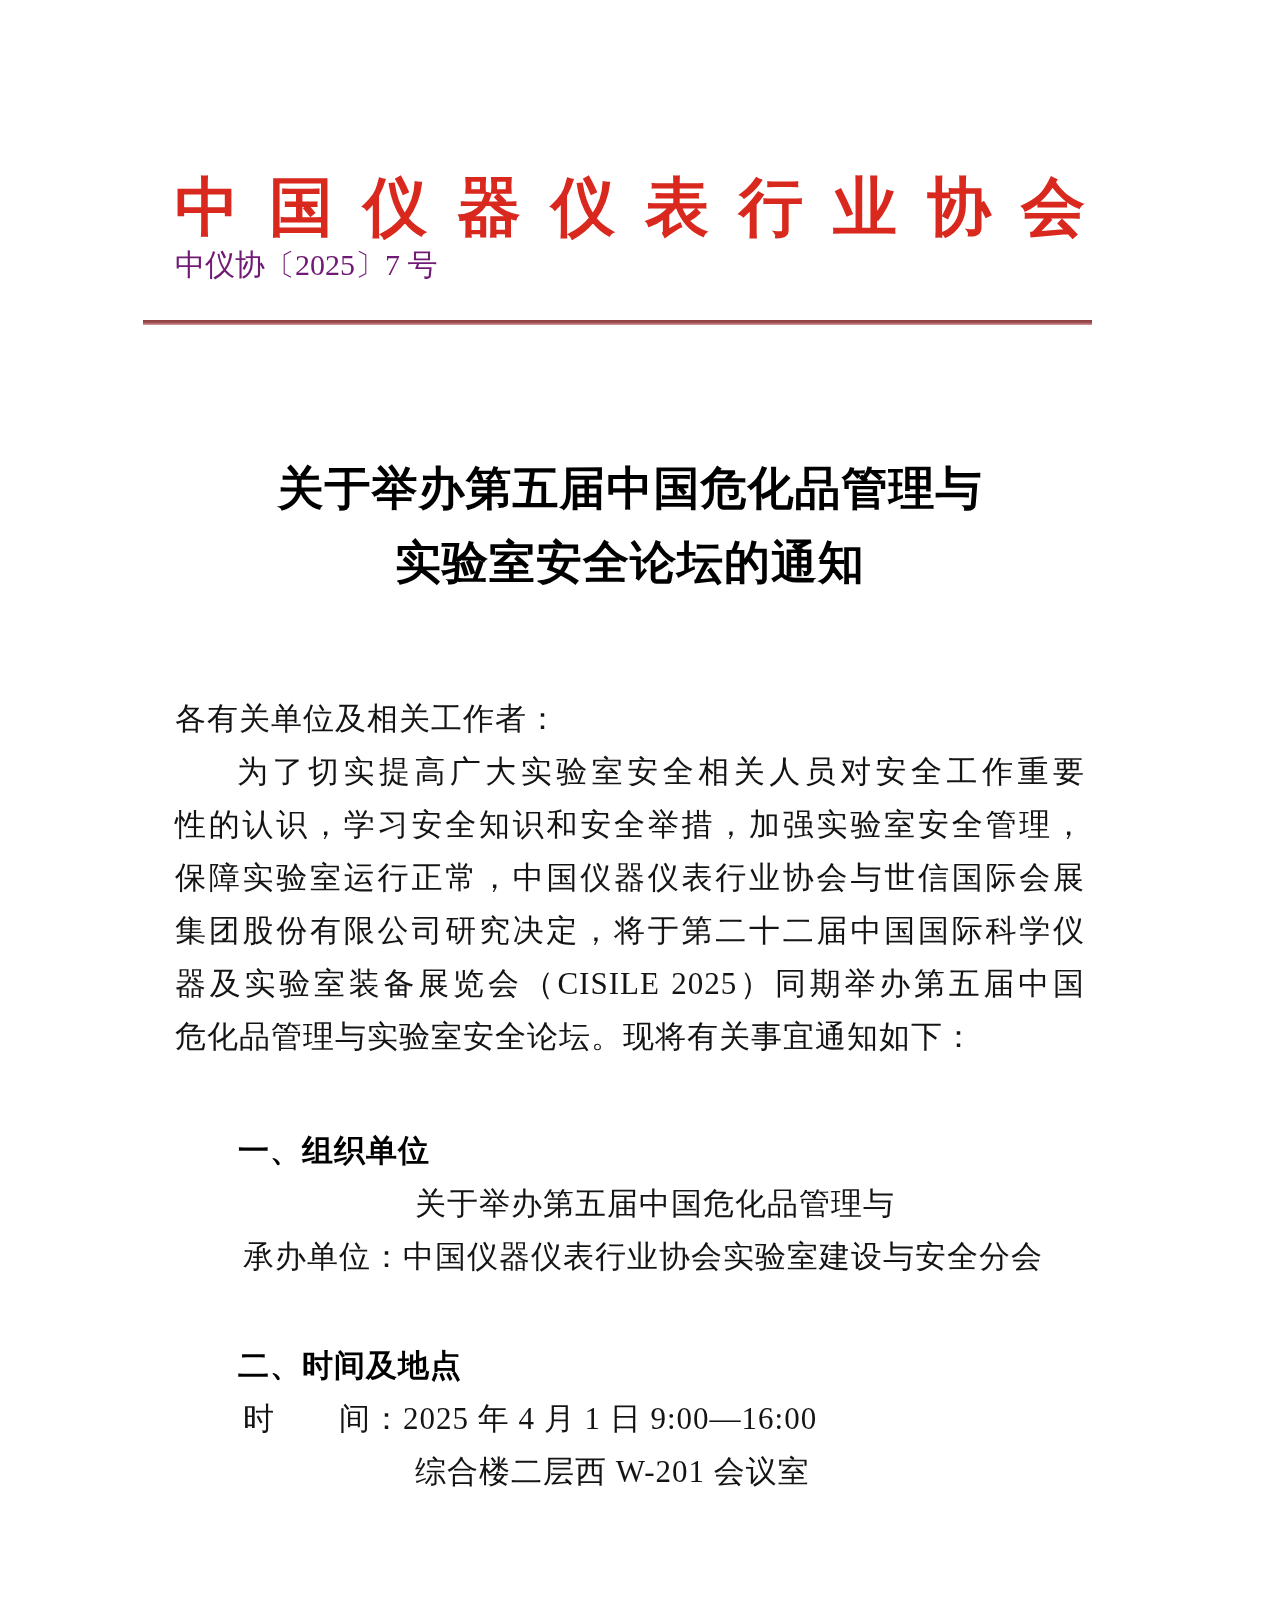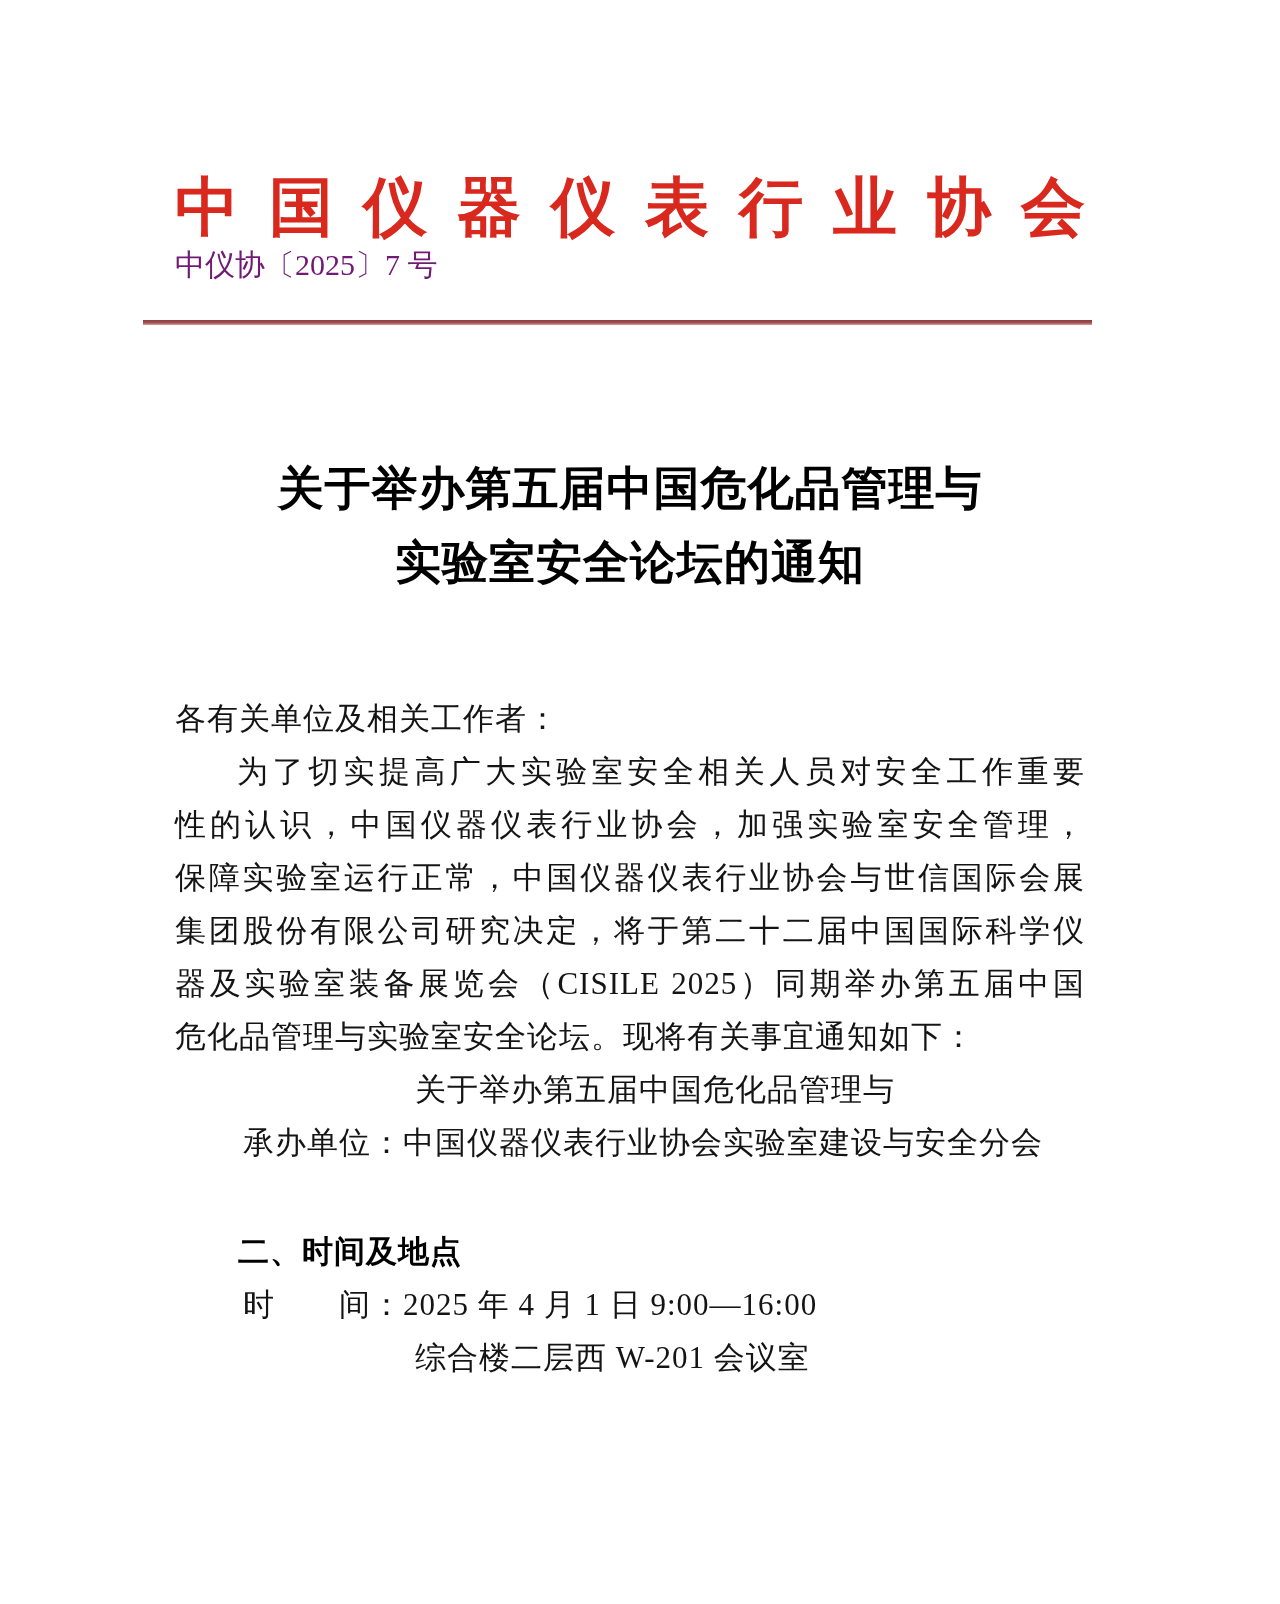--- a/index.html
+++ b/index.html
@@ -118,26 +118,27 @@
   <h1 class="doc-title">
     <span class="t-line">关于举办第五届中国危化品管理与</span>
     <span class="t-line">实验室安全论坛的通知</span>
   </h1>
 
   <main class="doc-body">
 
     <p class="salutation">各有关单位及相关工作者：</p>
 
     <p class="para-line indent just">为了切实提高广大实验室安全相关人员对安全工作重要</p>
-    <p class="para-line just">性的认识，中国仪器仪表行业协会，加强实验室安全管理，</p>
+    <p class="para-line just">性的认识，学习安全知识和安全举措，加强实验室安全管理，</p>
     <p class="para-line just">保障实验室运行正常，中国仪器仪表行业协会与世信国际会展</p>
     <p class="para-line just">集团股份有限公司研究决定，将于第二十二届中国国际科学仪</p>
     <p class="para-line just">器及实验室装备展览会（CISILE 2025）同期举办第五届中国</p>
     <p class="para-line">危化品管理与实验室安全论坛。现将有关事宜通知如下：</p>
 
+    <h2 class="sec-heading mt-a">一、组织单位</h2>
 
     <p class="sec-line cont">关于举办第五届中国危化品管理与</p>
     <p class="sec-line">承办单位：中国仪器仪表行业协会实验室建设与安全分会</p>
 
     <h2 class="sec-heading mt-b">二、时间及地点</h2>
 
     <p class="sec-line">时　　间：2025 年 4 月 1 日 9:00—16:00</p>
     <p class="sec-line cont">综合楼二层西 W-201 会议室</p>
 
   </main>

